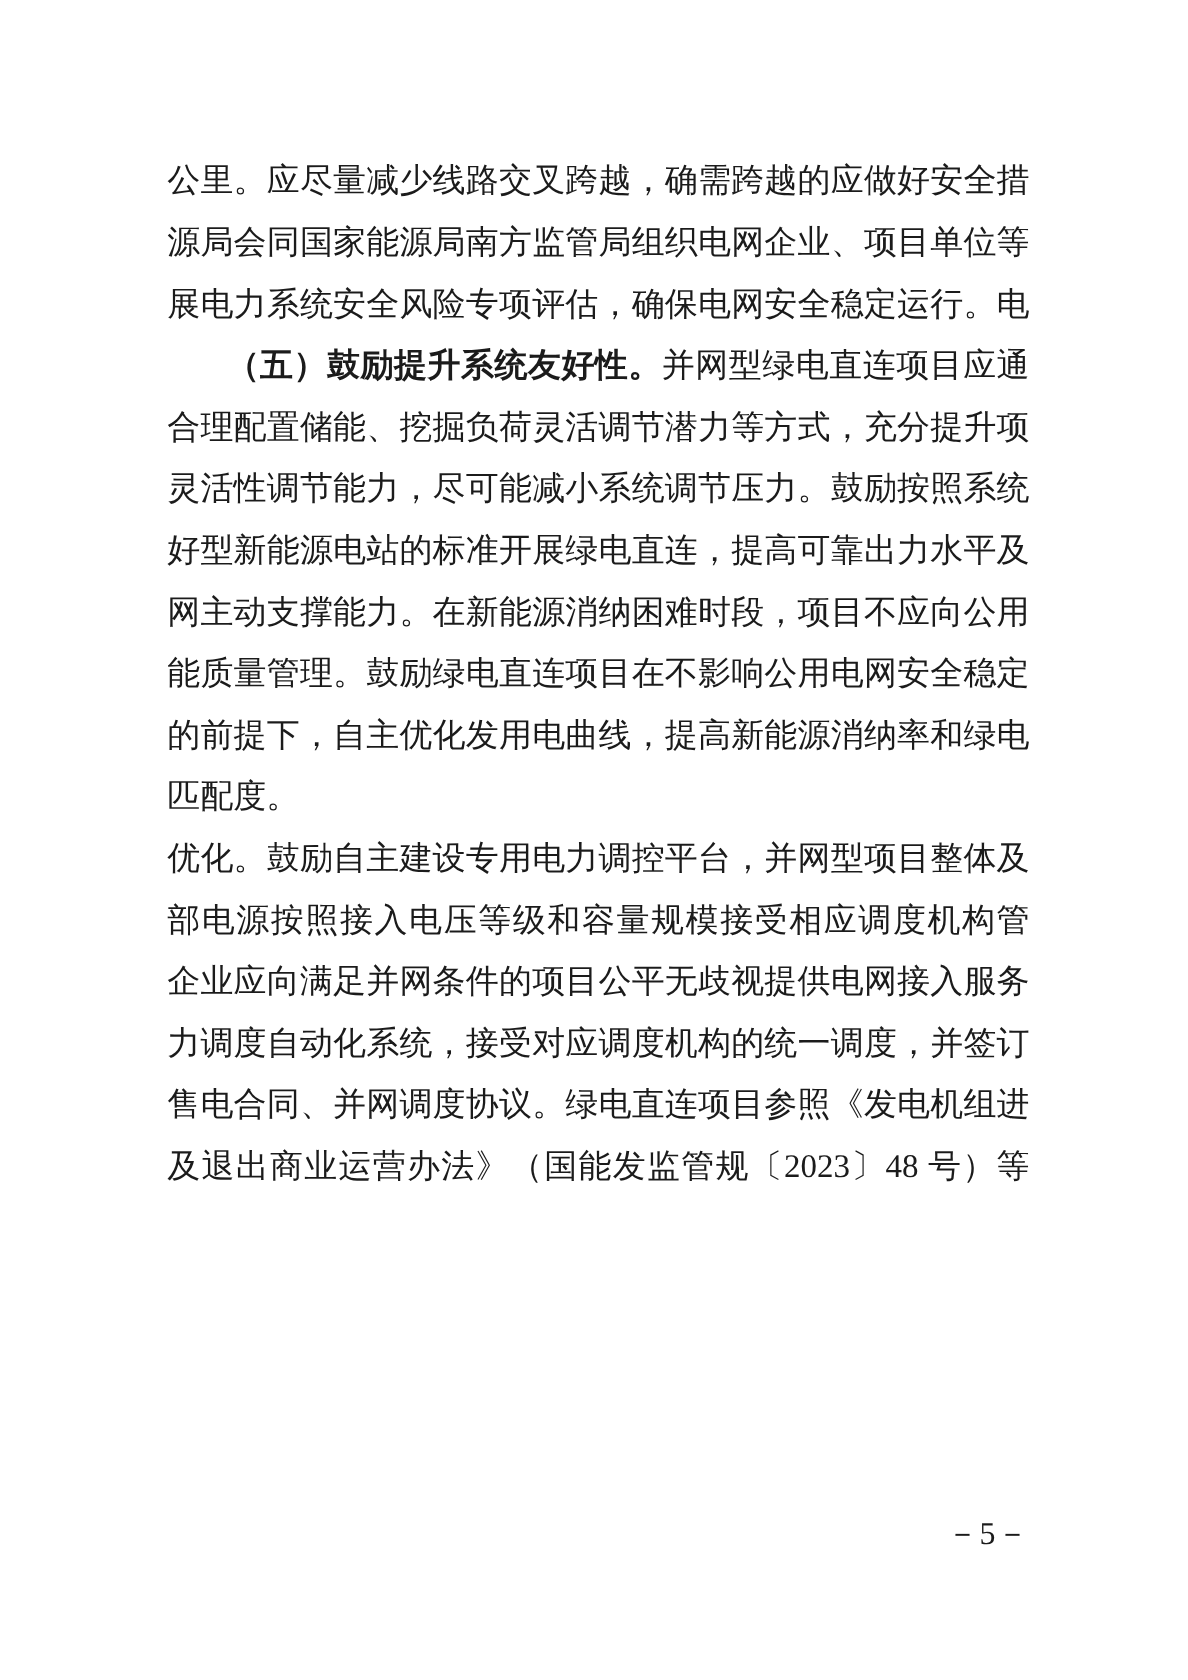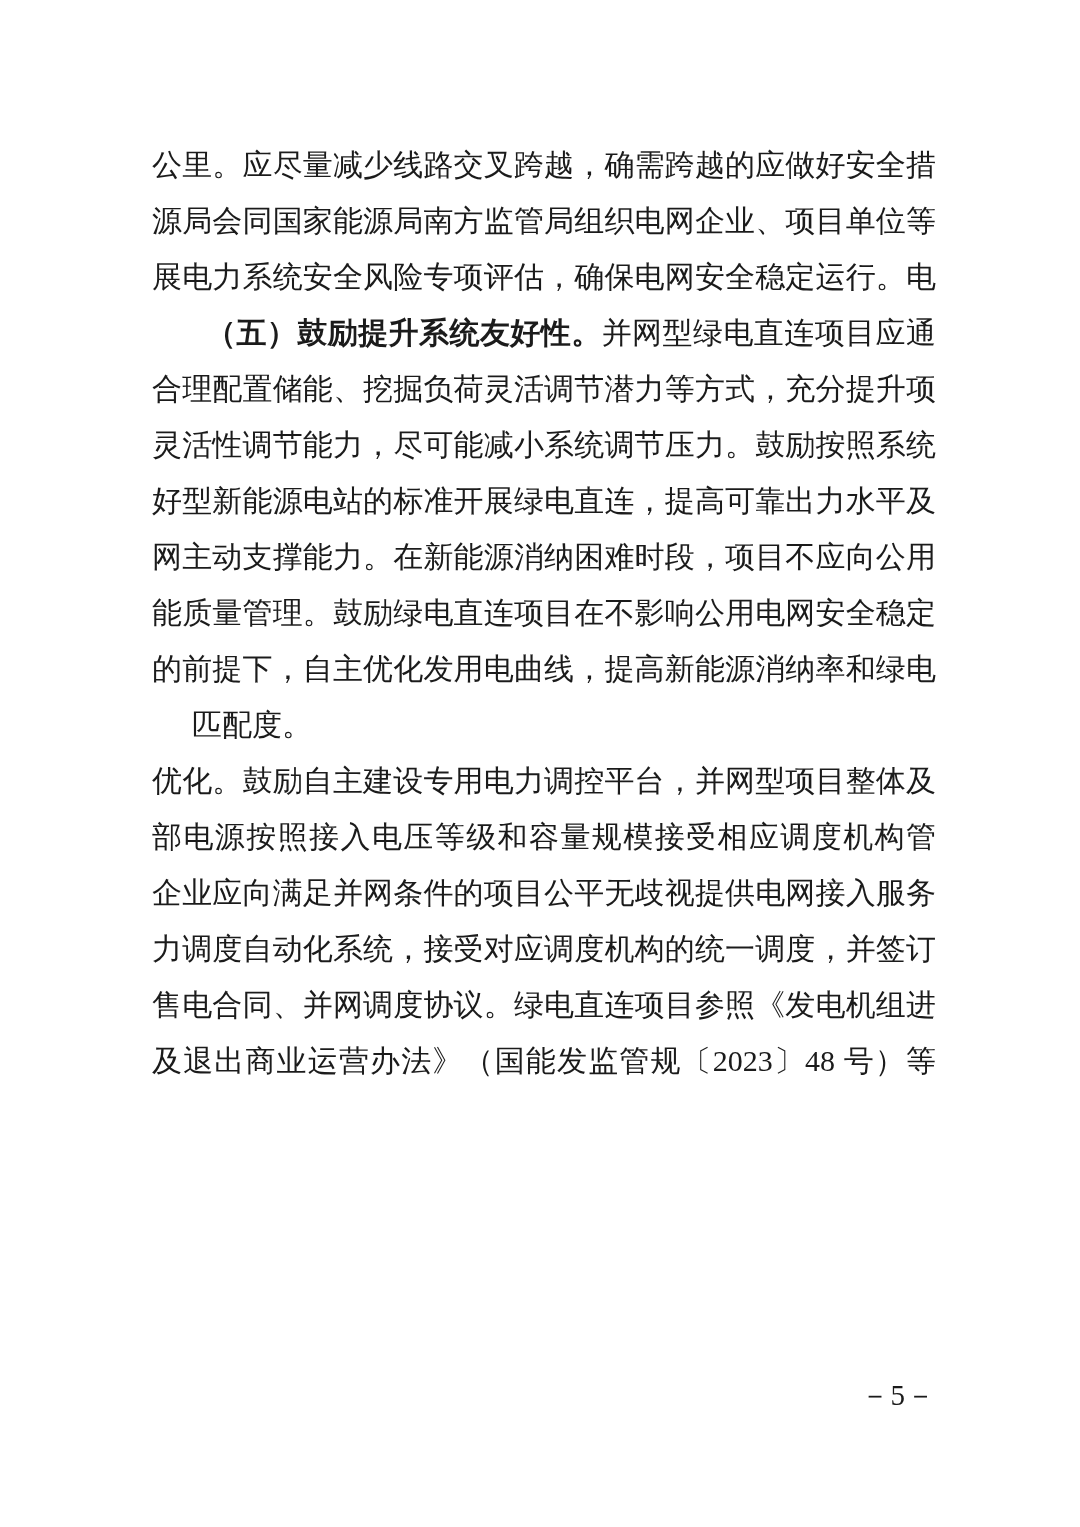--- a/index.html
+++ b/index.html
@@ -28,21 +28,20 @@
     font-size: 30px;
     white-space: normal;
     text-align: justify;
     text-align-last: justify;
     text-justify: inter-character;
     overflow: hidden;
   }
   .line.left {
     text-align: center;
     text-align-last: left;
-    margin-left: 40px;
   }
   .line.indent {
     text-indent: 54px;
   }
   .seg.bold {
     font-weight: 700;
   }
   .page-number {
     position: absolute;
     right: 144px;

